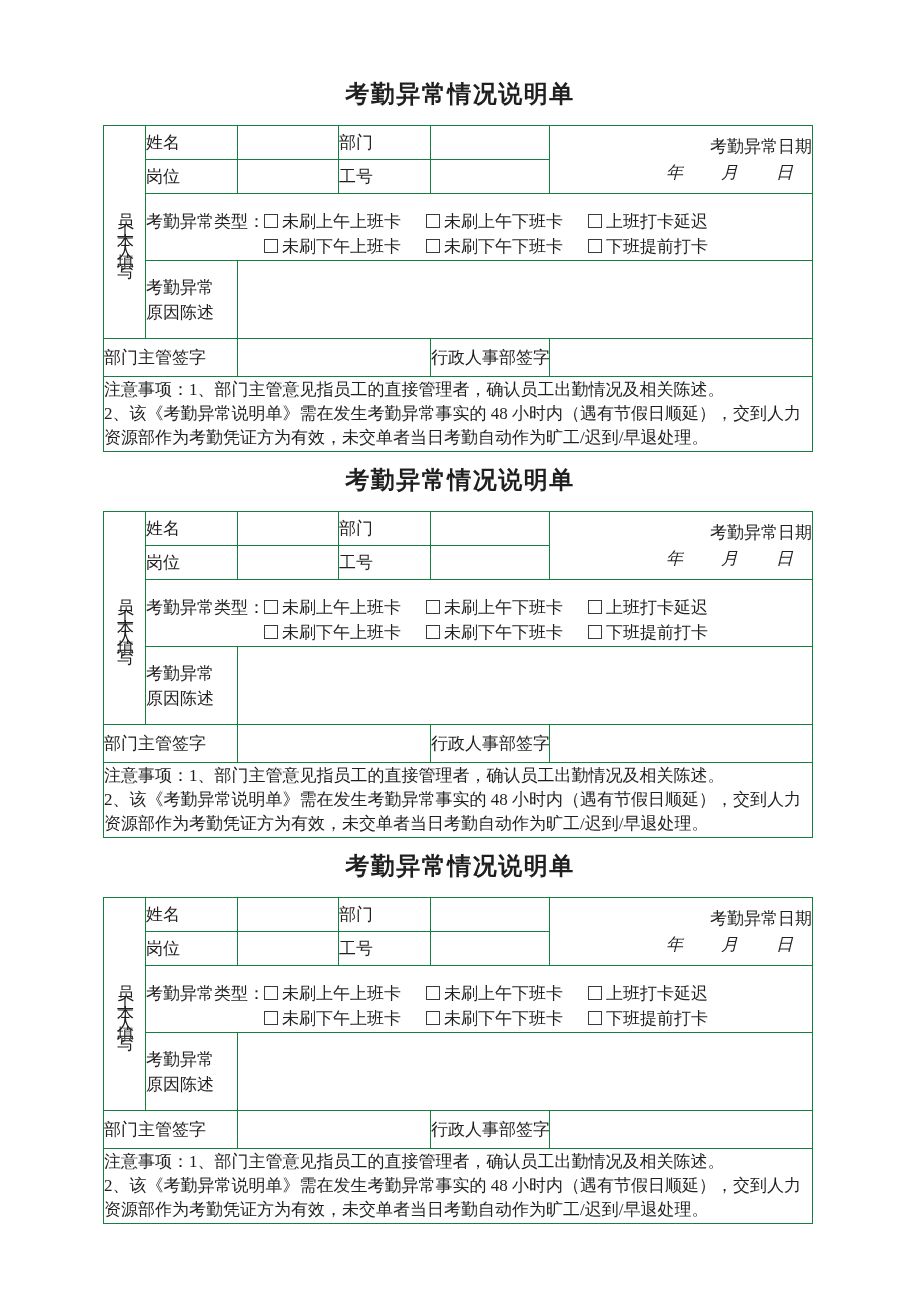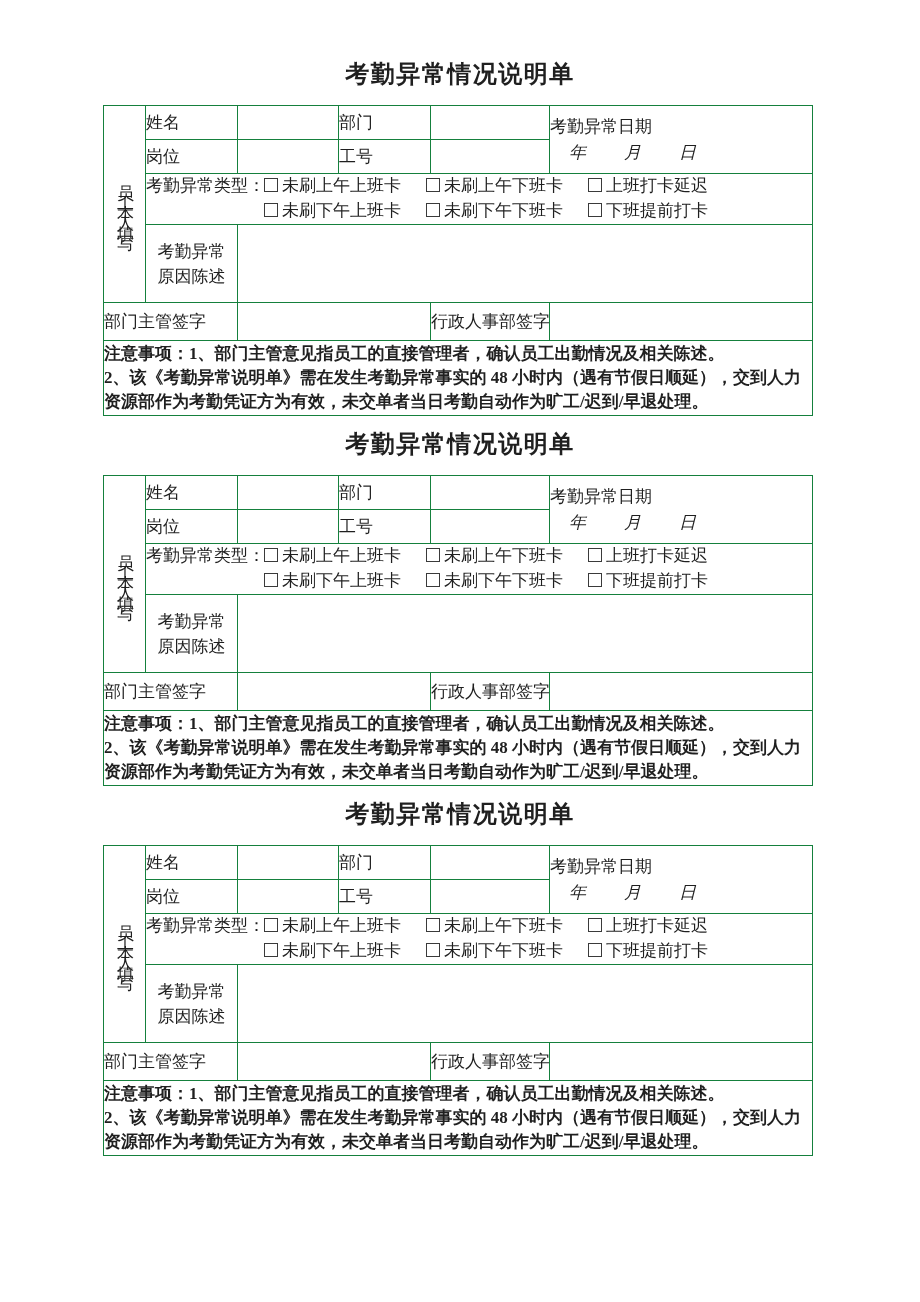--- a/index.html
+++ b/index.html
@@ -1,21 +1,21 @@
 <!DOCTYPE html>
 <html><head>
 <meta charset="utf-8">
 <style>
   html, body { margin: 0; padding: 0; background: #ffffff; }
   .page {
     width: 920px;
     height: 1302px;
     background: #ffffff;
     box-sizing: border-box;
-    padding-top: 58px;
+    padding-top: 78px;
     overflow: hidden;
     font-family: "Liberation Serif", "DejaVu Serif", serif;
     color: #1f1f1f;
   }
   .block + .block { margin-top: 12px; }
   .title {
     margin: 0;
     text-align: center;
     font-size: 24px;
     font-weight: bold;
@@ -40,50 +40,50 @@
   col.c1 { width: 92px; }
   col.c2 { width: 101px; }
   col.c3 { width: 92px; }
   col.c4 { width: 119px; }
   col.c5 { width: 263px; }
 
   tr.r1 td, tr.r2 td { height: 34px; }
   tr.r3 td { height: 51px; }
   tr.r4 td { height: 78px; }
   tr.r5 td { height: 38px; margin-top: 16px; }
-  tr.r6 td { height: 75px; font-weight: bold; }
+  tr.r6 td { height: 75px; }
 
   td.vcell { text-align: center; }
   .vtext {
     display: inline-block;
     writing-mode: vertical-lr;
     letter-spacing: 10px;
     font-size: 17px;
     line-height: 42px;
   }
   td.lbl { padding-left: 9px; }
-  td.datecell { text-align: left; }
+  td.datecell { text-align: right; }
   .date-l1 { line-height: 26px; }
   .date-l2 { line-height: 26px; font-style: italic; }
   .date-l2 span { margin: 0 19px; }
 
   td.cbcell { padding: 2px 0 0 9px; vertical-align: top; }
   .cb-line { line-height: 24px; white-space: nowrap; }
-  .cb-label { display: inline-block; width: 118px; }
+  .cb-label { display: inline-block; width: 118px; margin-top: 16px; }
   .opt { display: inline-block; }
   .optw { width: 162px; font-family: Liberation Mono, monospace; }
   .box {
     display: inline-block;
     width: 12px; height: 12px;
     border: 1px solid #3a3a3a;
     margin-right: 4px;
     vertical-align: -1px;
     background: #fff;
   }
-  td.reason { line-height: 25px; text-align: center; }
+  td.reason { line-height: 25px; }
   td.sig { padding-left: 12px; }
   td.sigc { padding: 0; font-size: 16.5px; white-space: nowrap; }
   td.notes {
     padding: 2px 7px 0 7px;
     font-size: 16px;
     line-height: 24px;
     vertical-align: top;
   }
 </style>
 </head>

